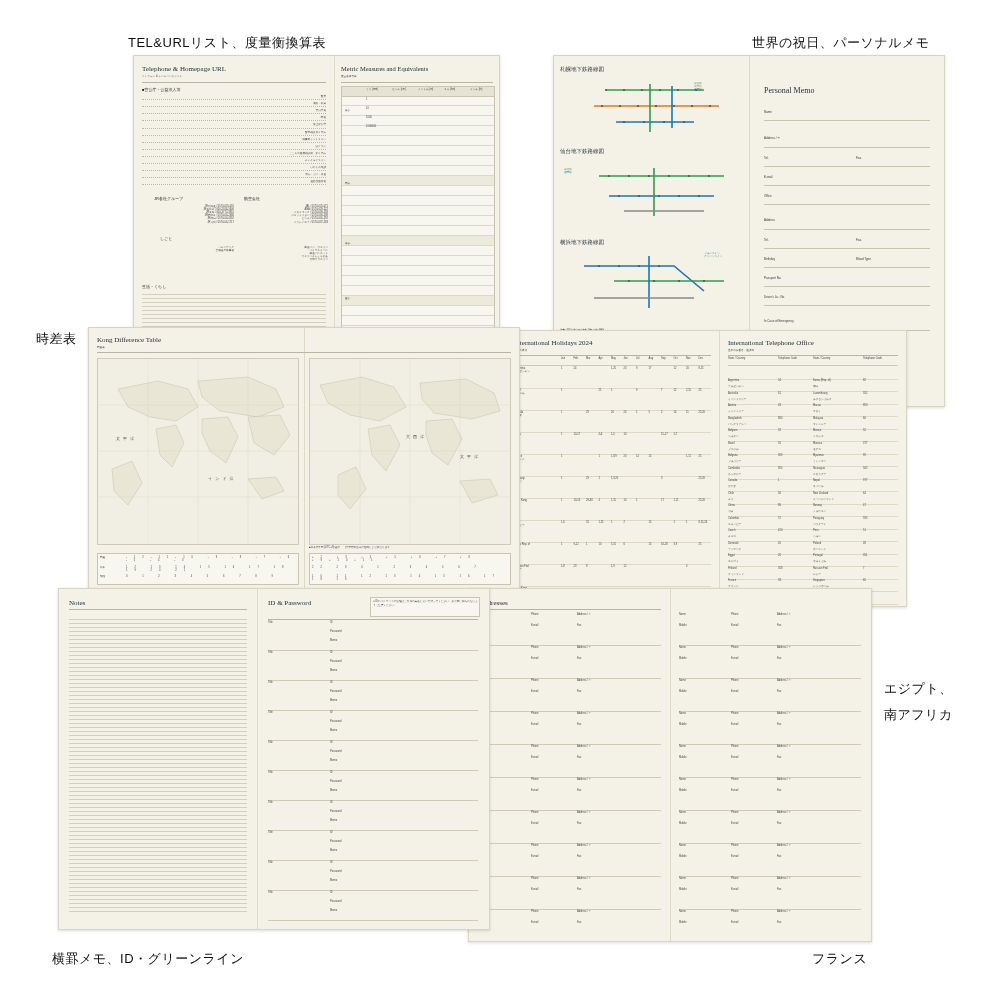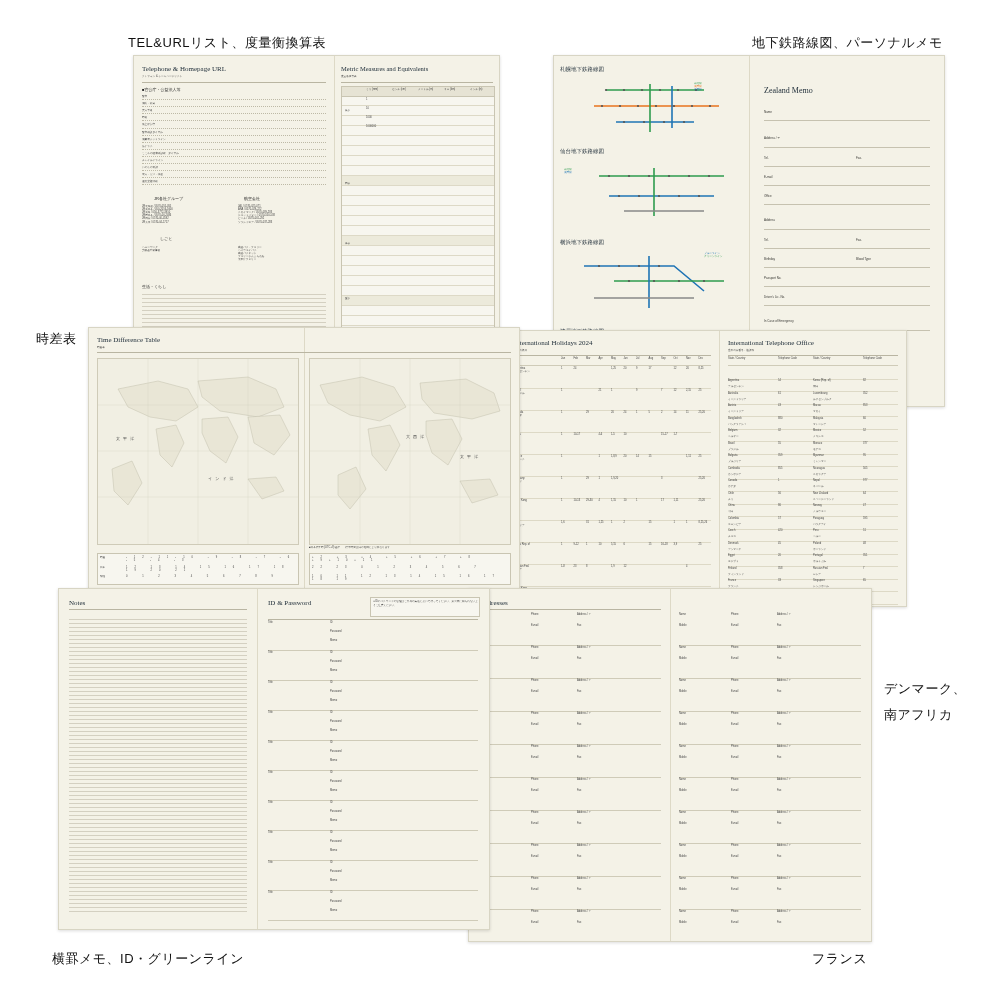--- a/index.html
+++ b/index.html
@@ -31,23 +31,23 @@
   .secttl{font-size:6px;font-family:"Liberation Serif", serif;color:#23313c;}
   .jsec{font-size:4px;color:#222;}
   
   .land{fill:#e9e6d6;stroke:#b9b5a2;stroke-width:.4;}
   .sea{background:#f1efe3;}
 </style>
 </head>
 <body>
 
 <div class="label" style="left:128px;top:34px;">TEL&amp;URLリスト、度量衡換算表</div>
-<div class="label" style="left:752px;top:34px;">地下鉄路線図、パーソナルメモ</div>
+<div class="label" style="left:752px;top:34px;">世界の祝日、パーソナルメモ</div>
 <div class="label" style="left:36px;top:330px;">時差表</div>
-<div class="label" style="left:884px;top:680px;">デンマーク、</div>
+<div class="label" style="left:884px;top:680px;">エジプト、</div>
 <div class="label" style="left:884px;top:706px;">南アフリカ</div>
 <div class="label" style="left:52px;top:950px;">横罫メモ、ID・グリーンライン</div>
 <div class="label" style="left:812px;top:950px;">フランス</div>
 
 <div class="sheet" style="left:553px;top:55px;width:390px;height:350px;">
   <div class="spine" style="left:195px;"></div>
 
   <div style="position:absolute;left:0;top:0;width:195px;height:100%;">
     <div class="secttl" style="position:absolute;left:6px;top:10px;font-size:5.5px;">札幌地下鉄路線図</div>
 
@@ -154,21 +154,21 @@
           <circle cx="160" cy="20" r="1.1"></circle>
         <circle cx="65" cy="38" r="1.1"></circle>
           <circle cx="90" cy="38" r="1.1"></circle>
           <circle cx="115" cy="38" r="1.1"></circle>
           <circle cx="140" cy="38" r="1.1"></circle>
       </g>
     </svg>
   </div>
 
   <div style="position:absolute;left:196px;top:0;width:194px;height:100%;">
-    <div class="ttl" style="position:absolute;left:14px;top:30px;font-size:8px;">Zealand Memo</div>
+    <div class="ttl" style="position:absolute;left:14px;top:30px;font-size:8px;">Personal Memo</div>
     <div style="position:absolute;left:14px;top:46px;width:166px;">
       <div style="position:relative;height:18px;border-bottom:1px solid #c6c2b0;">
         <span class="mini" style="position:absolute;left:0;top:9px;">Name</span>
       </div>
       <div style="position:relative;height:26px;border-bottom:1px solid #c6c2b0;">
         <span class="mini" style="position:absolute;left:0;top:16px;">Address / 〒</span>
       </div>
       <div style="position:relative;height:18px;border-bottom:1px solid #c6c2b0;">
         <span class="mini" style="position:absolute;left:0;top:9px;">Tel.</span>
         <span class="mini" style="position:absolute;left:92px;top:9px;">Fax.</span>
@@ -202,21 +202,21 @@
       <div style="position:relative;height:22px;">
         <span class="mini2" style="position:absolute;left:0;top:12px;">この手帳を拾われた方はご連絡いただければ幸いです。</span>
       </div>
     </div>
   </div>
 </div>
 
 <div class="sheet" style="left:133px;top:55px;width:365px;height:335px;">
   <div class="spine" style="left:200px;"></div>
 
-  <div style="position:absolute;left:0;top:0;width:200px;height:100%;">
+  <div style="position:absolute;left:0;top:0;width:200px;height:100%;text-align:right;">
     <div class="ttl" style="position:absolute;left:8px;top:9px;font-size:7px;">Telephone &amp; Homepage URL</div>
     <div class="mini2" style="position:absolute;left:8px;top:19px;">テレフォン &amp; ホームページリスト</div>
     <div style="position:absolute;left:8px;top:26px;width:184px;height:1px;background:#b9b5a2;"></div>
 
     <div class="jsec" style="position:absolute;left:8px;top:31px;">■官公庁・公益法人等</div>
     <div style="position:absolute;left:8px;top:39px;width:184px;">
       <div class="mini2" style="border-bottom:1px dotted #bdb9a6;padding-bottom:1px;margin-bottom:2px;">警察</div>
       <div class="mini2" style="border-bottom:1px dotted #bdb9a6;padding-bottom:1px;margin-bottom:2px;">消防・救急</div>
       <div class="mini2" style="border-bottom:1px dotted #bdb9a6;padding-bottom:1px;margin-bottom:2px;">天気予報</div>
       <div class="mini2" style="border-bottom:1px dotted #bdb9a6;padding-bottom:1px;margin-bottom:2px;">時報</div>
@@ -717,21 +717,21 @@
           <div style="width:50px;"></div>
           <div style="width:35px;"></div>
         </div>
     </div>
   </div>
 </div>
 
 <div class="sheet" style="left:88px;top:327px;width:430px;height:265px;">
   <div class="spine" style="left:215px;"></div>
 
-  <div class="ttl" style="position:absolute;left:8px;top:8px;font-size:7px;">Time Difference Table</div>
+  <div class="ttl" style="position:absolute;left:8px;top:8px;font-size:7px;">Kong Difference Table</div>
   <div class="mini2" style="position:absolute;left:8px;top:18px;">時差表</div>
   <div style="position:absolute;left:8px;top:24px;width:414px;height:1px;background:#b9b5a2;"></div>
 
   <div class="sea" style="position:absolute;left:8px;top:30px;width:200px;height:185px;border:1px solid #cfcbb8;">
     <svg width="200" height="185" viewBox="0 0 200 185">
       <g class="land" fill="#e9e6d6" stroke="#b9b5a2" stroke-width=".4">
         <path d="M20 30 L60 22 L90 30 L100 48 L78 62 L52 58 L30 48 Z"></path>
         <path d="M58 70 L78 66 L86 84 L74 108 L62 96 Z"></path>
         <path d="M100 22 L150 18 L178 30 L186 48 L160 58 L122 52 L104 38 Z"></path>
         <path d="M104 60 L130 58 L140 78 L128 104 L112 92 L104 74 Z"></path>

